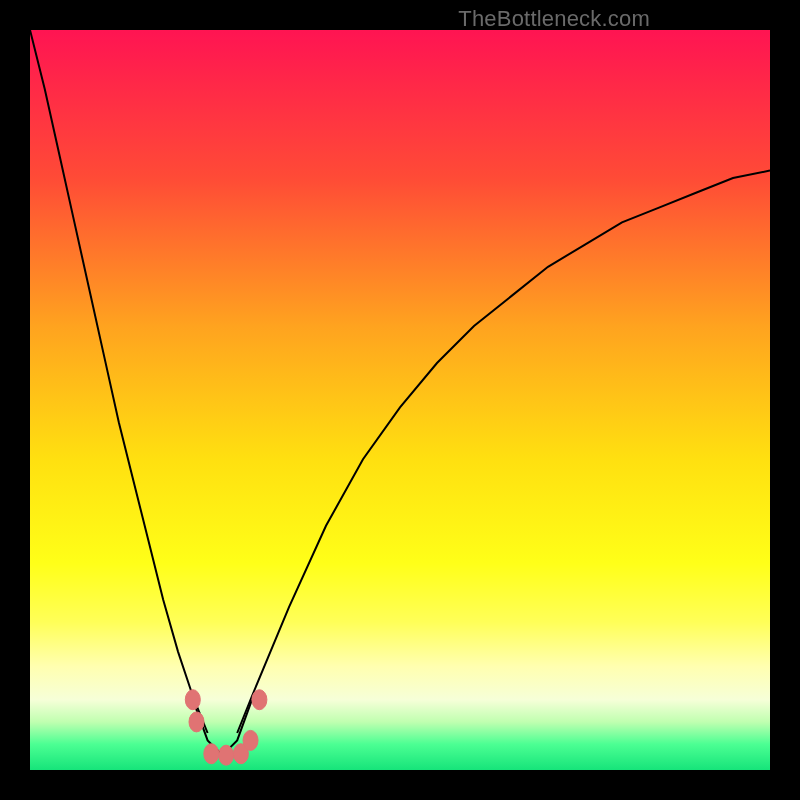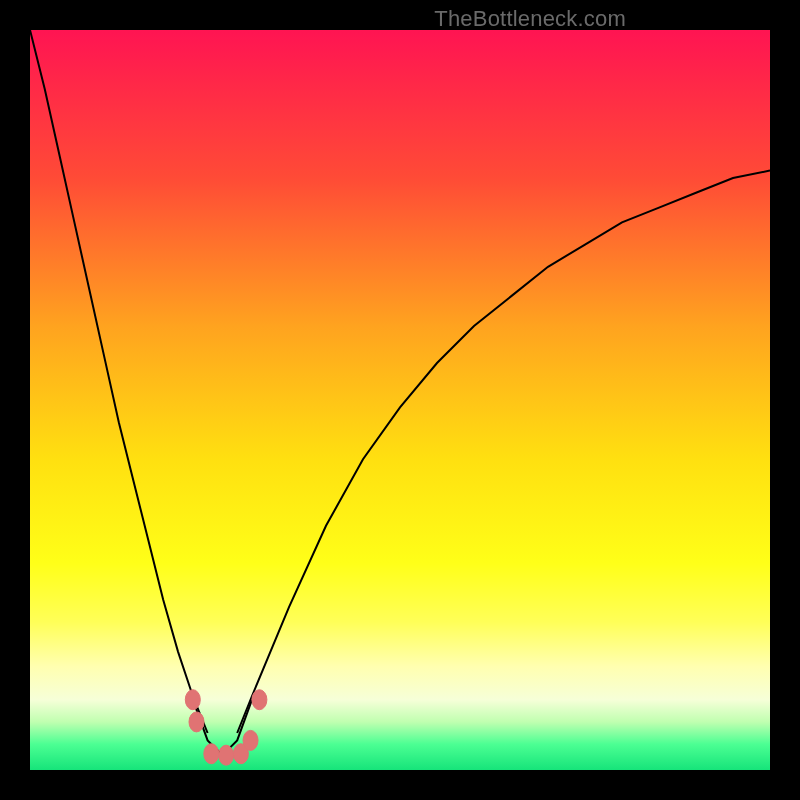--- a/index.html
+++ b/index.html
@@ -9,20 +9,21 @@
     height: 800px;
     overflow: hidden;
     background: #000;
     font-family: Arial, Helvetica, sans-serif;
   }
   .chart-container {
     position: relative;
     width: 656px;
     height: 800px;
     background: #000;
+    padding-left: 24px;
   }
   .plot-area {
     position: absolute;
     left: 30px;
     top: 30px;
     width: 740px;
     height: 740px;
     overflow: hidden;
   }
   .gradient-bg {

